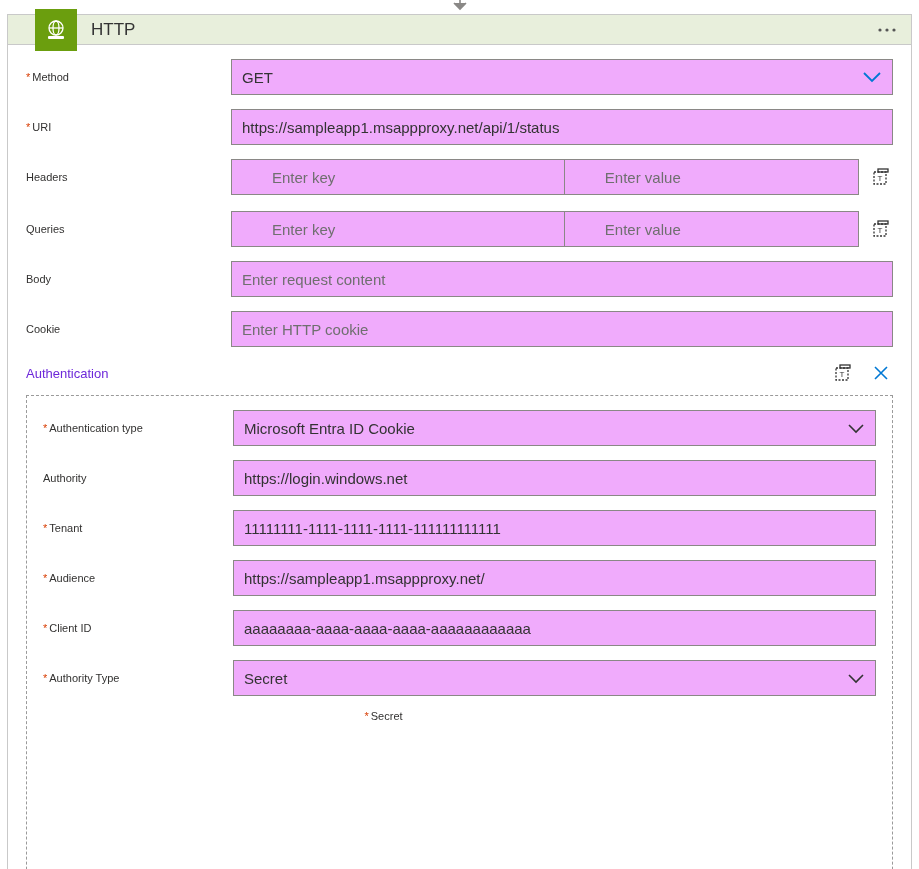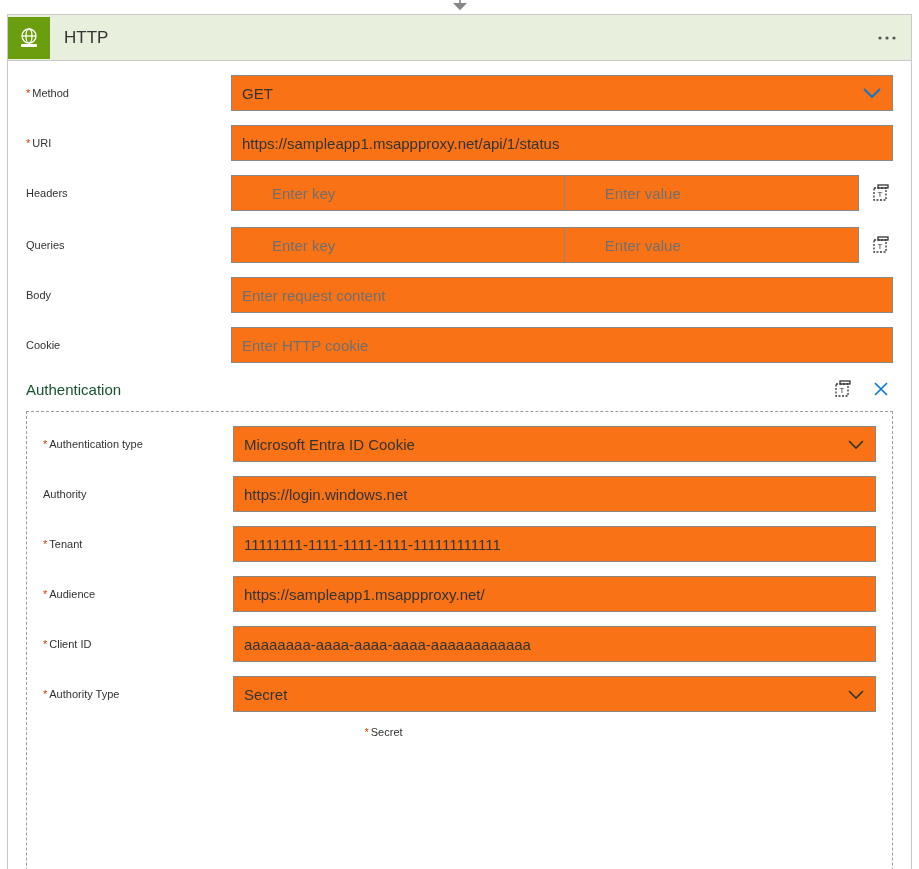--- a/index.html
+++ b/index.html
@@ -20,24 +20,25 @@
   .arrow-top svg { position: absolute; left: 50%; top: -2px; transform: translateX(-50%); }
   .card {
     width: 905px;
     margin: 0 auto 20px auto;
     border: 1px solid #c9c9c9;
     background: #fff;
   }
   .card-header {
     display: flex;
     align-items: center;
-    height: 46px;
+    height: 30px;
     background: #e8efdc;
     border-bottom: 1px solid #c9c9c9;
     position: relative;
+    padding-left: 27px;
   }
   .card-icon {
     width: 42px;
     height: 42px;
     background: #6b9e0e;
     display: flex;
     align-items: center;
     justify-content: center;
     color: #fff;
   }
@@ -79,21 +80,21 @@
     align-items: center;
     gap: 10px;
   }
   .input, .select {
     flex: 1;
     height: 36px;
     border: 1px solid #8a8886;
     padding: 0 10px;
     font-size: 15px;
     color: #333;
-    background: #f97316;
+    background: #f0abfc;
     outline: none;
     font-family: inherit;
   }
   .input::placeholder { color: #6f6f6f; }
 
   .select {
     position: relative;
     display: flex;
     align-items: center;
     cursor: pointer;
@@ -118,21 +119,21 @@
     cursor: pointer;
     color: #333;
   }
   .icon-btn.blue { color: #0078d4; }
 
   .section-hdr {
     display: flex;
     align-items: center;
     margin: 10px 0 10px 0;
   }
-  .section-hdr .sec-lbl { flex: 1; font-size: 15px; color: #14532d; }
+  .section-hdr .sec-lbl { flex: 1; font-size: 13px; color: #6d28d9; }
   .section-hdr .sec-icons { display: flex; gap: 14px; align-items: center; }
 
   .auth-panel {
     border: 1px dashed #9a9a9a;
     padding: 14px 16px 16px 16px;
   }
   .auth-panel .lbl { width: 190px; flex: 0 0 190px; }
   .auth-panel .row { margin-bottom: 14px; }
   .auth-panel .row:last-child { margin-bottom: 12px; flex-direction: column; }
 

